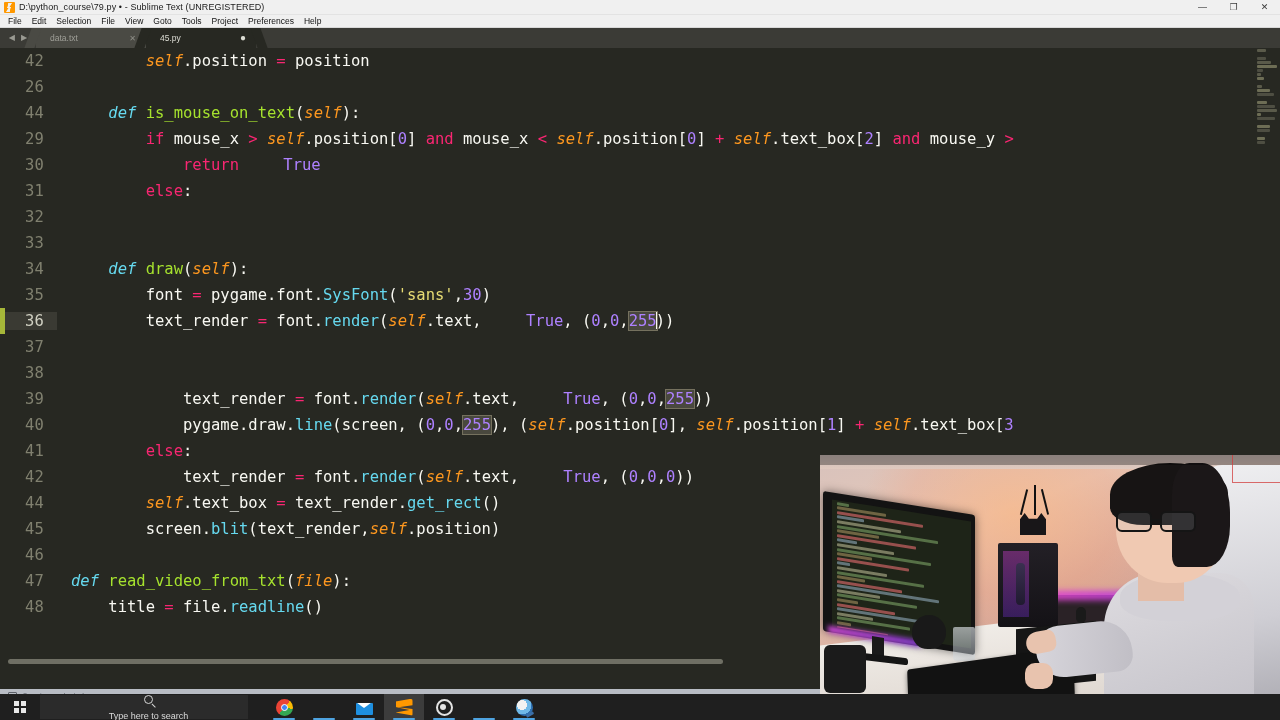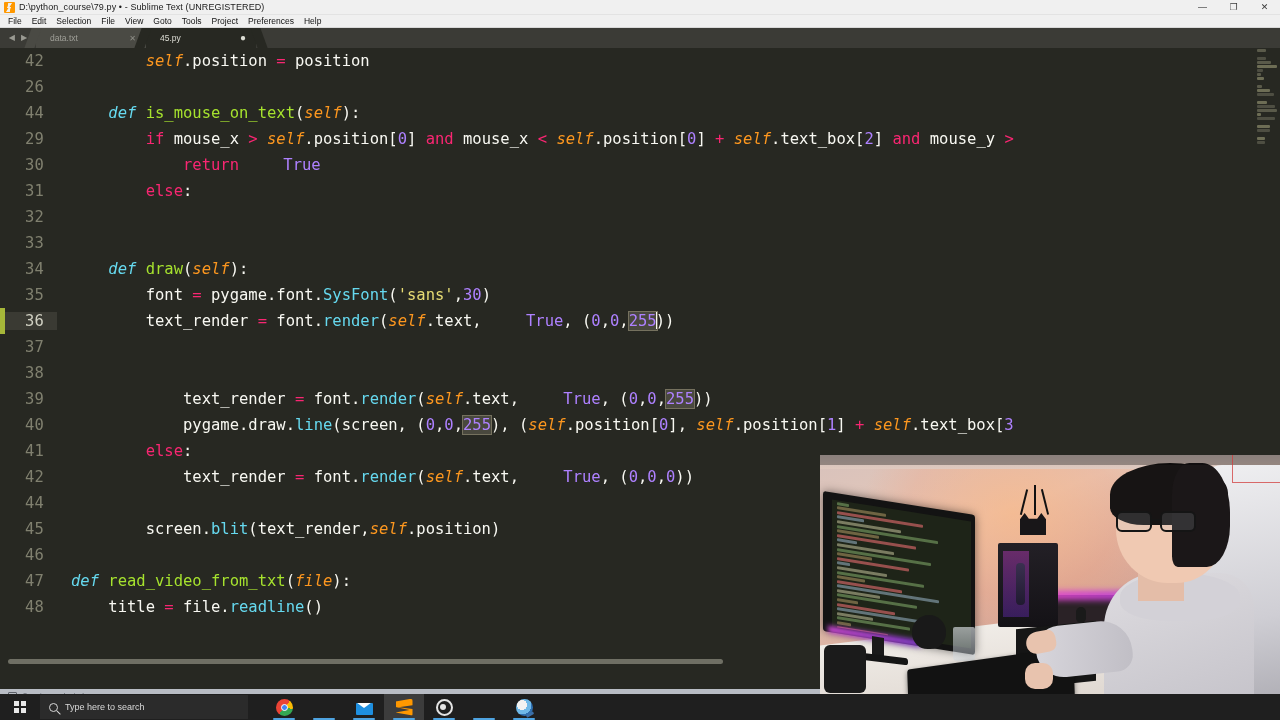--- a/index.html
+++ b/index.html
@@ -89,21 +89,21 @@
   .sb-text { font-size:7.5px; color:#5a5f67; white-space:nowrap; }
 
   
   .taskbar { position:absolute; left:0; bottom:0; width:1280px; height:26px;
       background:#1f1f1f; display:flex; align-items:center; }
   .start { width:40px; height:26px; display:flex; align-items:center; justify-content:center; }
   .winlogo { width:12px; height:12px; display:grid; grid-template-columns:1fr 1fr;
       grid-template-rows:1fr 1fr; gap:1.5px; }
   .winlogo i { background:#e8e8e8; display:block; }
   .searchbox { width:208px; height:24px; background:#2b2b2b; display:flex; align-items:center;
-      gap:7px; padding-left:9px; }
+      gap:7px; padding-left:9px;flex-direction:column; }
   .mag { width:9px; height:9px; border:1.4px solid #d6d6d6; border-radius:50%;
       position:relative; flex:none; }
   .mag::after{ content:""; position:absolute; right:-4px; bottom:-3px; width:5px; height:1.4px;
       background:#d6d6d6; transform:rotate(45deg); }
   .search-ph { font-size:9px; color:#d8d8d8; white-space:nowrap; }
   .tbtns { display:flex; align-items:center; margin-left:16px; gap:0; }
   .tbtn { width:40px; height:26px; display:flex; align-items:center; justify-content:center;
       position:relative; }
   .tbtn.active { background:#3c3c3c; }
   .tbtn .under { position:absolute; bottom:0; left:9px; width:22px; height:2px;
@@ -365,20 +365,21 @@
         <div class="line">
           <div class="marker"></div>
           <div class="gutter">42</div>
           <div class="fold"></div>
           <div class="code"><span class="pl">            text_render </span><span class="op">=</span><span class="pl"> font.</span><span class="meth">render</span><span class="pl">(</span><span class="self">self</span><span class="pl">.text, </span><span class="cnst">True</span><span class="pl">, (</span><span class="num">0</span><span class="pl">,</span><span class="num">0</span><span class="pl">,</span><span class="num">0</span><span class="pl">))</span></div>
         </div>
         <div class="line">
           <div class="marker"></div>
           <div class="gutter">44</div>
           <div class="fold"></div>
+          <div class="code"><span class="pl">        </span><span class="self">self</span><span class="pl">.text_box </span><span class="op">=</span><span class="pl"> text_render.</span><span class="meth">get_rect</span><span class="pl">()</span></div>
         </div>
         <div class="line">
           <div class="marker"></div>
           <div class="gutter">45</div>
           <div class="fold"></div>
           <div class="code"><span class="pl">        screen.</span><span class="meth">blit</span><span class="pl">(text_render,</span><span class="self">self</span><span class="pl">.position)</span></div>
         </div>
         <div class="line">
           <div class="marker"></div>
           <div class="gutter">46</div>

